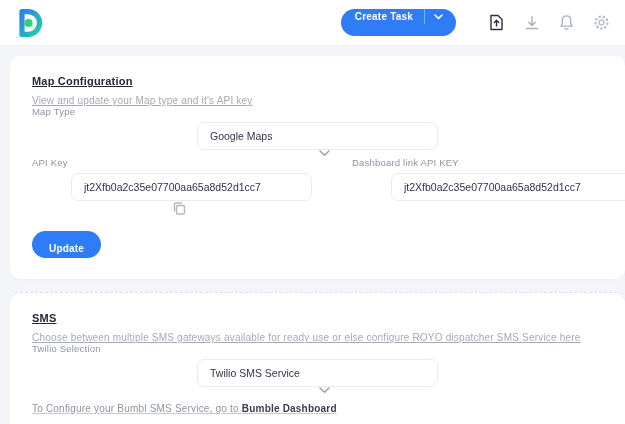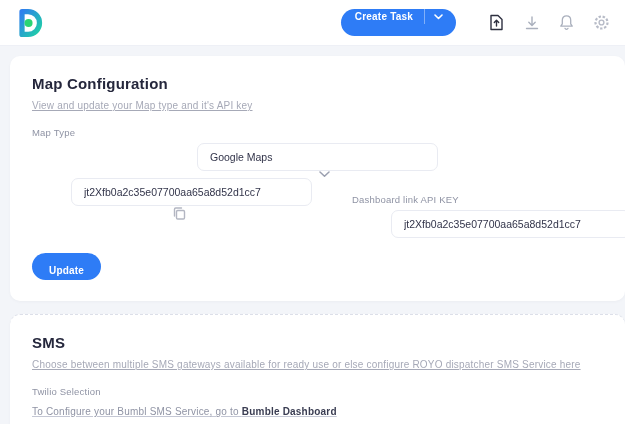--- a/index.html
+++ b/index.html
@@ -36,23 +36,23 @@
   
   .main { padding:10px 0 0 10px; }
   .card {
     background:#ffffff; border-radius:10px;
     width:615px;
     padding:19px 22px 21px 22px;
     box-shadow:0 1px 3px rgba(40,50,80,.04);
   }
   .card + .card { margin-top:13px; }
   .card.dashed-top { border-top:1px dashed #dcdfe9; }
-  .card-title { font-size:15px; font-weight:bold; color:#25273c; letter-spacing:.2px; }
+  .card-title { font-size:11px; font-weight:bold; color:#25273c; letter-spacing:.2px;text-decoration:underline; }
   .card-sub { font-size:10px; color:#a6a9b7; margin-top:8px; letter-spacing:.2px;text-decoration:underline; }
-  .field-label { font-size:9.5px; color:#8f93a4; letter-spacing:.2px; margin-top:16px; margin-bottom:5px; }
+  .field-label { font-size:9.5px; color:#8f93a4; letter-spacing:.2px; margin-bottom:5px; }
   .select-row, .input-row { display:flex; align-items:center;flex-direction:column; }
   .text-box {
     width:241px; height:28px;
     border:1px solid #e9ebf2; border-radius:7px;
     background:#fff;
     font-family:inherit; font-size:10.5px; color:#32344a;
     padding:0 12px;
     display:flex; align-items:center;
   }
   input.text-box { display:block; line-height:26px;margin-left:39px; }
@@ -145,20 +145,21 @@
       </div>
       <span class="chev">
         <svg width="11" height="7" viewBox="0 0 11 7">
             <polyline points="1,1 5.5,5.3 10,1" fill="none" stroke="#9ba0b0" stroke-width="1.5" stroke-linecap="round" stroke-linejoin="round"></polyline>
           </svg>
       </span>
     </div>
 
     <div class="two-col">
       <div>
+        <div class="field-label">API Key</div>
         <div class="input-row">
           <input class="text-box" type="text" value="jt2Xfb0a2c35e07700aa65a8d52d1cc7" style="">
           <button class="copy-btn">
             <svg width="14" height="15" viewBox="0 0 14 15">
               <rect x="4.5" y="4.5" width="8" height="8.5" rx="1.2" fill="none" stroke="#b3b6c2" stroke-width="1.4"></rect>
               <path d="M2.5 10 V3.2 A1.2 1.2 0 0 1 3.7 2 H9.5" fill="none" stroke="#b3b6c2" stroke-width="1.4" stroke-linecap="round"></path>
             </svg>
           </button>
         </div>
       </div>
@@ -171,19 +172,29 @@
     </div>
 
     <button class="update-btn">Update</button>
   </div>
 
   <div class="card dashed-top">
     <div class="card-title">SMS</div>
     <div class="card-sub">Choose between multiple SMS gateways available for ready use or else configure ROYO dispatcher SMS Service here</div>
 
     <div class="field-label">Twilio Selection</div>
+    <div class="select-row">
+      <div class="text-box">
+        <span>Twilio SMS Service</span>
+      </div>
+      <span class="chev">
+        <svg width="11" height="7" viewBox="0 0 11 7">
+            <polyline points="1,1 5.5,5.3 10,1" fill="none" stroke="#9ba0b0" stroke-width="1.5" stroke-linecap="round" stroke-linejoin="round"></polyline>
+          </svg>
+      </span>
+    </div>
 
     <div class="sms-footer">
       <span>To Configure your Bumbl SMS Service, go to </span><b>Bumble Dashboard</b>
     </div>
   </div>
 
 </div>
 
 </body></html>

